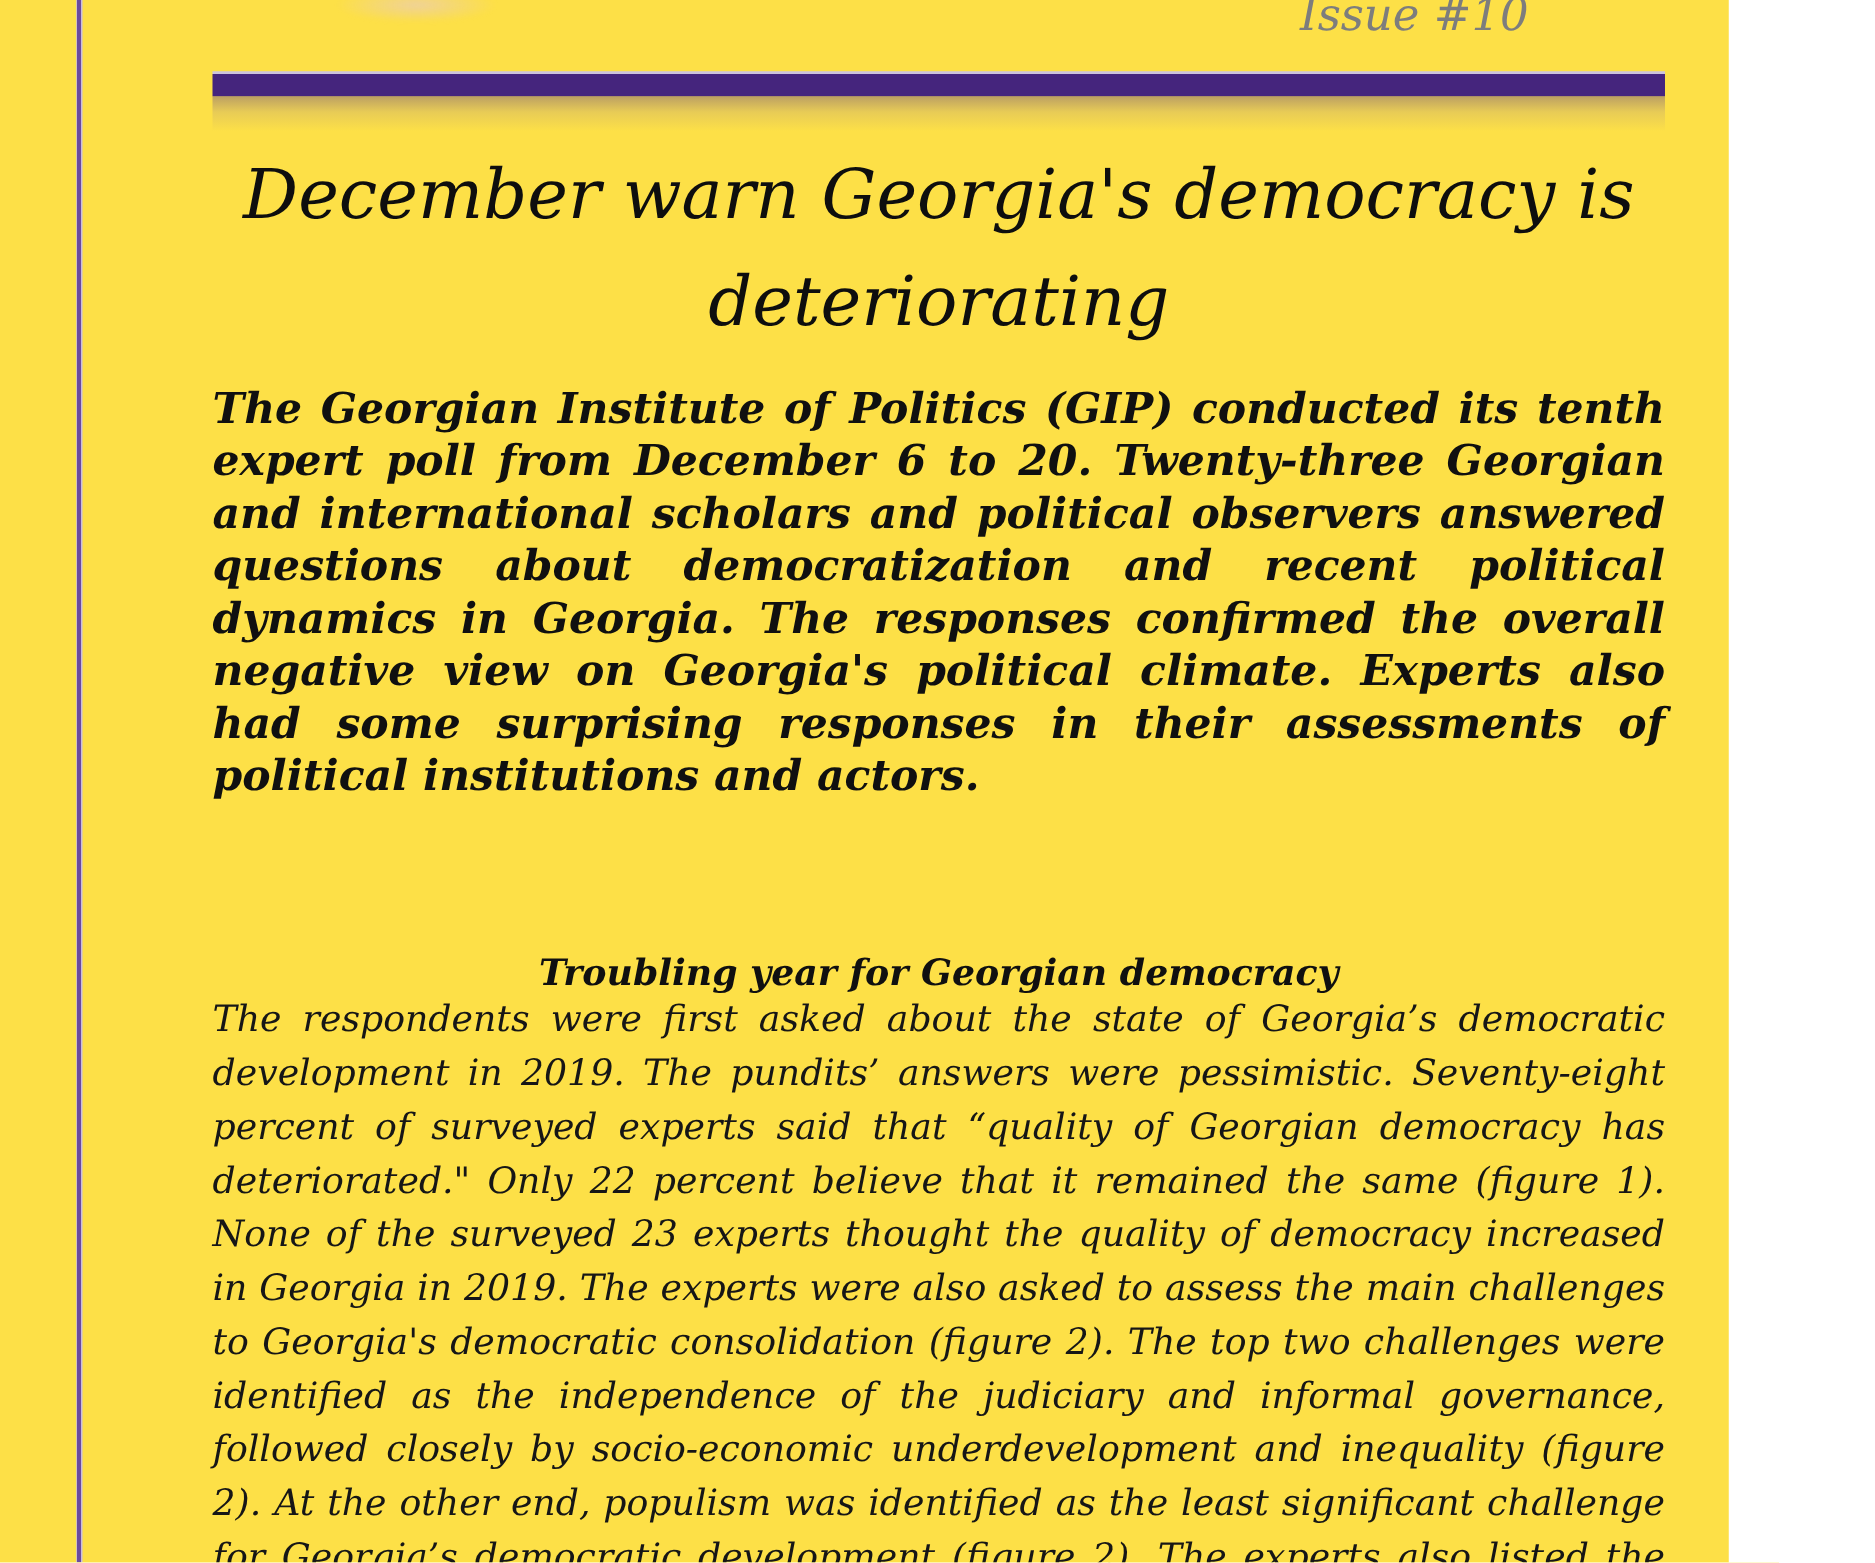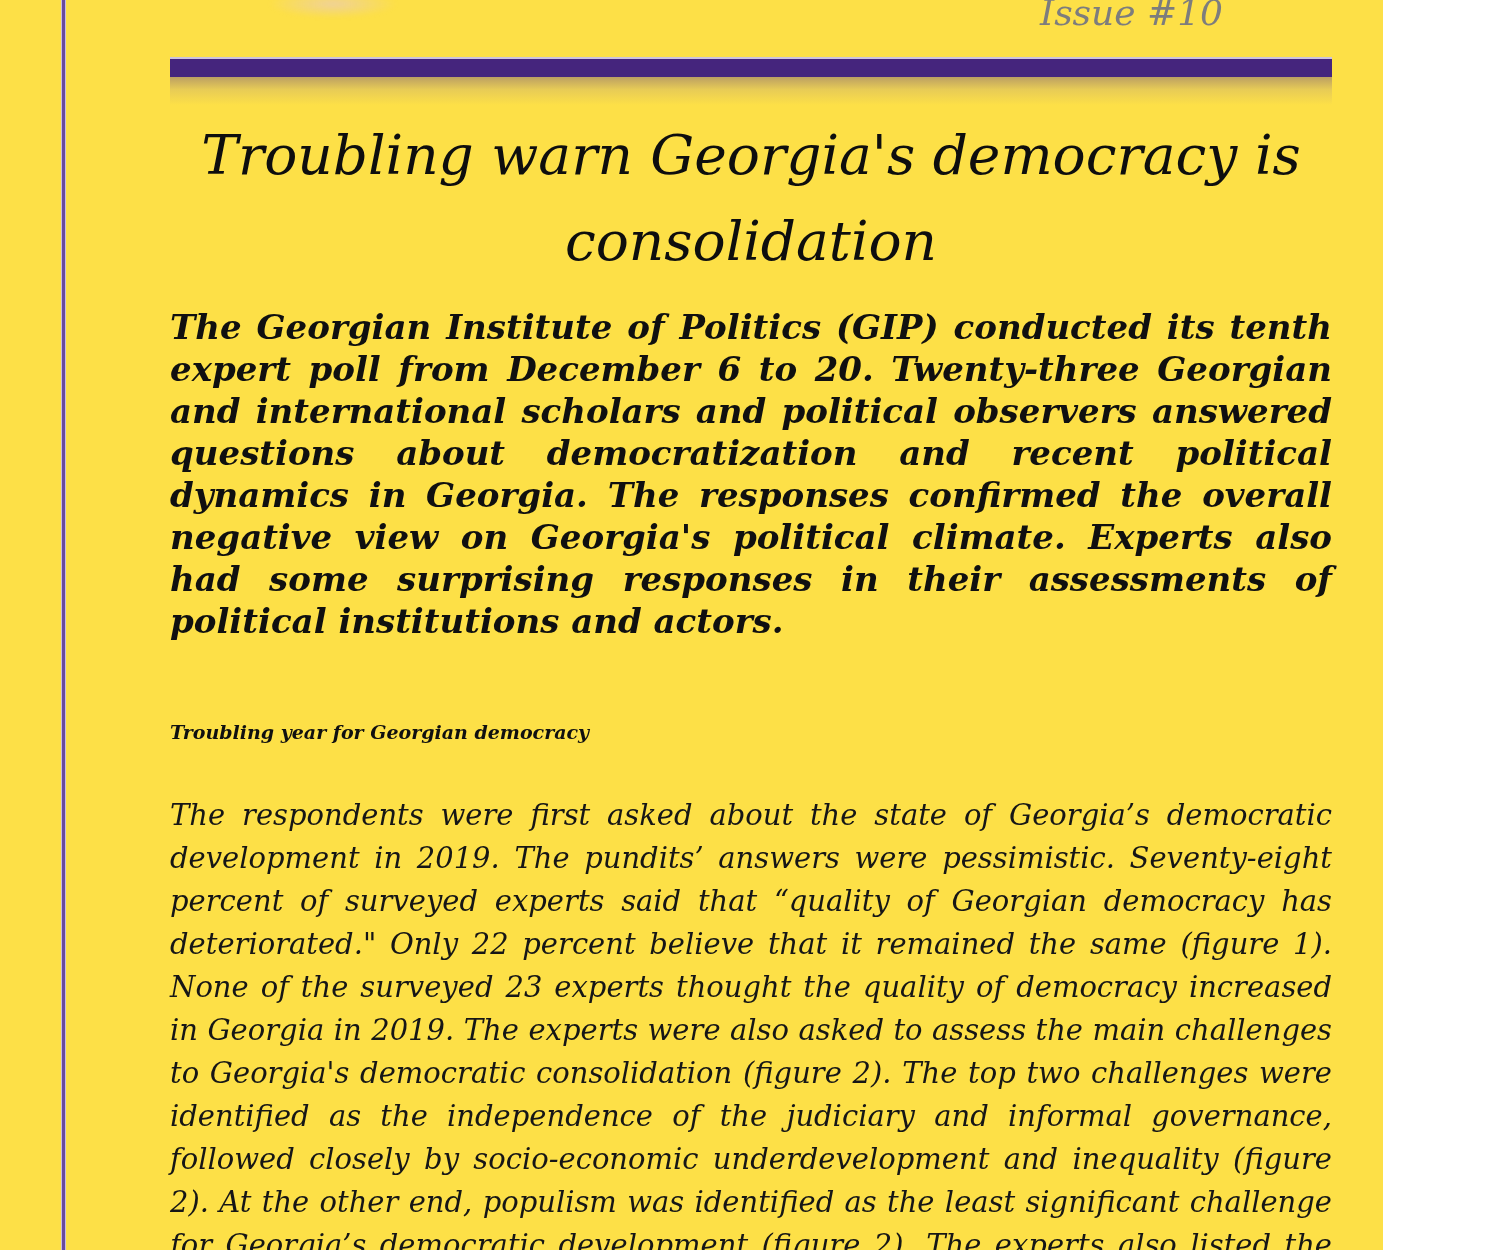--- a/index.html
+++ b/index.html
@@ -50,43 +50,43 @@
     font-size:55px; line-height:86px; font-weight:normal;
     text-align:center; color:#0e0e0e;
   }
   .title span { display:block; }
   .lead {
     position:absolute; top:306px; left:0; width:100%;
     font-size:34px; line-height:42px; font-weight:bold;
     text-align:justify; color:#101010;
   }
   .heading {
-    position:absolute; top:714px; left:0; width:100%;
-    font-size:19px; line-height:36px; font-weight:bold;
-    text-align:left; color:#101010;
+    position:absolute; top:760px; left:0; width:100%;
+    font-size:29px; line-height:36px; font-weight:bold;
+    text-align:center; color:#101010;
   }
   .body-text {
     position:absolute; top:794px; left:0; width:100%;
     font-size:29px; line-height:43px; font-weight:normal;
     text-align:justify; color:#161616;
   }
 </style>
 </head>
 <body>
 
 <div class="page">
   <div class="rule-left"></div>
   <div class="rule-right"></div>
   <div class="logo-smudge"></div>
   <div class="issue">Issue #10</div>
   <div class="divider"></div>
   <div class="divider-reflection"></div>
 
   <div class="content">
     <h1 class="title">
-      <span>Troubling warn Georgia's democracy is</span>
-      <span>consolidation</span>
+      <span>December warn Georgia's democracy is</span>
+      <span>deteriorating</span>
     </h1>
     <p class="lead">The Georgian Institute of Politics (GIP) conducted its tenth expert poll from December 6 to 20. Twenty-three Georgian and international scholars and political observers answered questions about democratization and recent political dynamics in Georgia. The responses confirmed the overall negative view on Georgia's political climate. Experts also had some surprising responses in their assessments of political institutions and actors.</p>
     <h2 class="heading">Troubling year for Georgian democracy</h2>
     <p class="body-text">The respondents were first asked about the state of Georgia’s democratic development in 2019. The pundits’ answers were pessimistic. Seventy-eight percent of surveyed experts said that “quality of Georgian democracy has deteriorated." Only 22 percent believe that it remained the same (figure 1). None of the surveyed 23 experts thought the quality of democracy increased in Georgia in 2019. The experts were also asked to assess the main challenges to Georgia's democratic consolidation (figure 2). The top two challenges were identified as the independence of the judiciary and informal governance, followed closely by socio-economic underdevelopment and inequality (figure 2). At the other end, populism was identified as the least significant challenge for Georgia’s democratic development (figure 2). The experts also listed the weakness of the opposition and political polarization as less significant challenges (figure 2).</p>
   </div>
 </div>
 
 </body></html>

